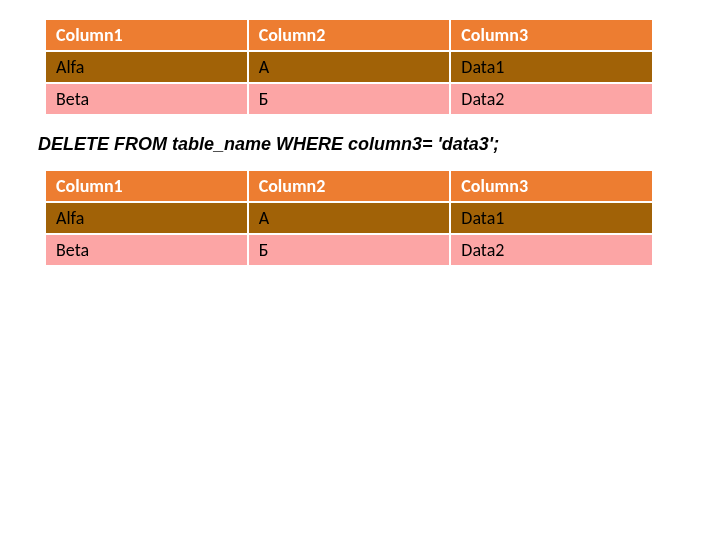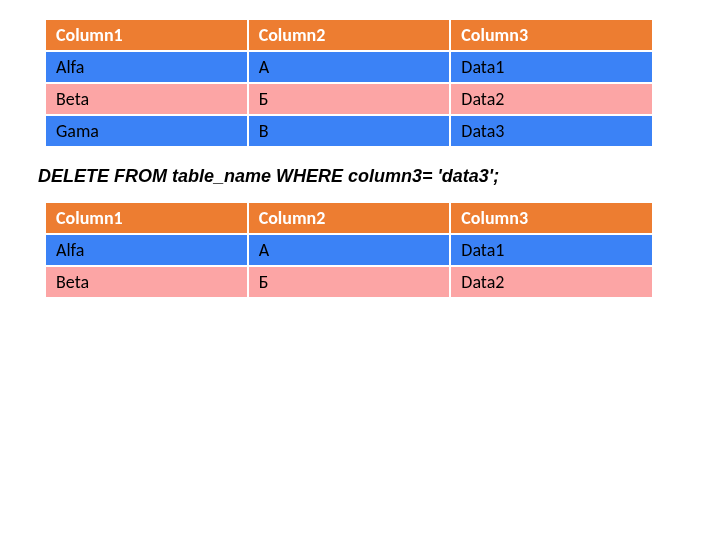--- a/index.html
+++ b/index.html
@@ -35,21 +35,21 @@
     padding: 4px 10px;
     font-size: 18px;
     border: 2px solid #fff;
     margin-top: 12px;
   }
   thead th {
     background: #ed7d31;
     color: #fff;
     font-weight: 700;
   }
-  tbody tr.light td { background: #3b82f6; }
+  tbody tr.light td { background: #a16207; }
   tbody tr.dark  td { background: #fca5a5; }
   .stmt {
     font-family: Liberation Sans, sans-serif;
     font-size: 18px;
     font-style: italic;
     font-weight: 700;
     margin: 18px 0 14px 4px;
   }
 </style>
 </head>
@@ -70,25 +70,20 @@
       <tr class="light">
         <td>Alfa</td>
         <td>А</td>
         <td>Data1</td>
       </tr>
       <tr class="dark">
         <td>Beta</td>
         <td>Б</td>
         <td>Data2</td>
       </tr>
-      <tr class="light">
-        <td>Gama</td>
-        <td>В</td>
-        <td>Data3</td>
-      </tr>
     </tbody>
   </table>
 
   <div class="stmt">DELETE FROM table_name WHERE column3= 'data3';</div>
 
   <table>
     <thead>
       <tr>
         <th>Column1</th>
         <th>Column2</th>

